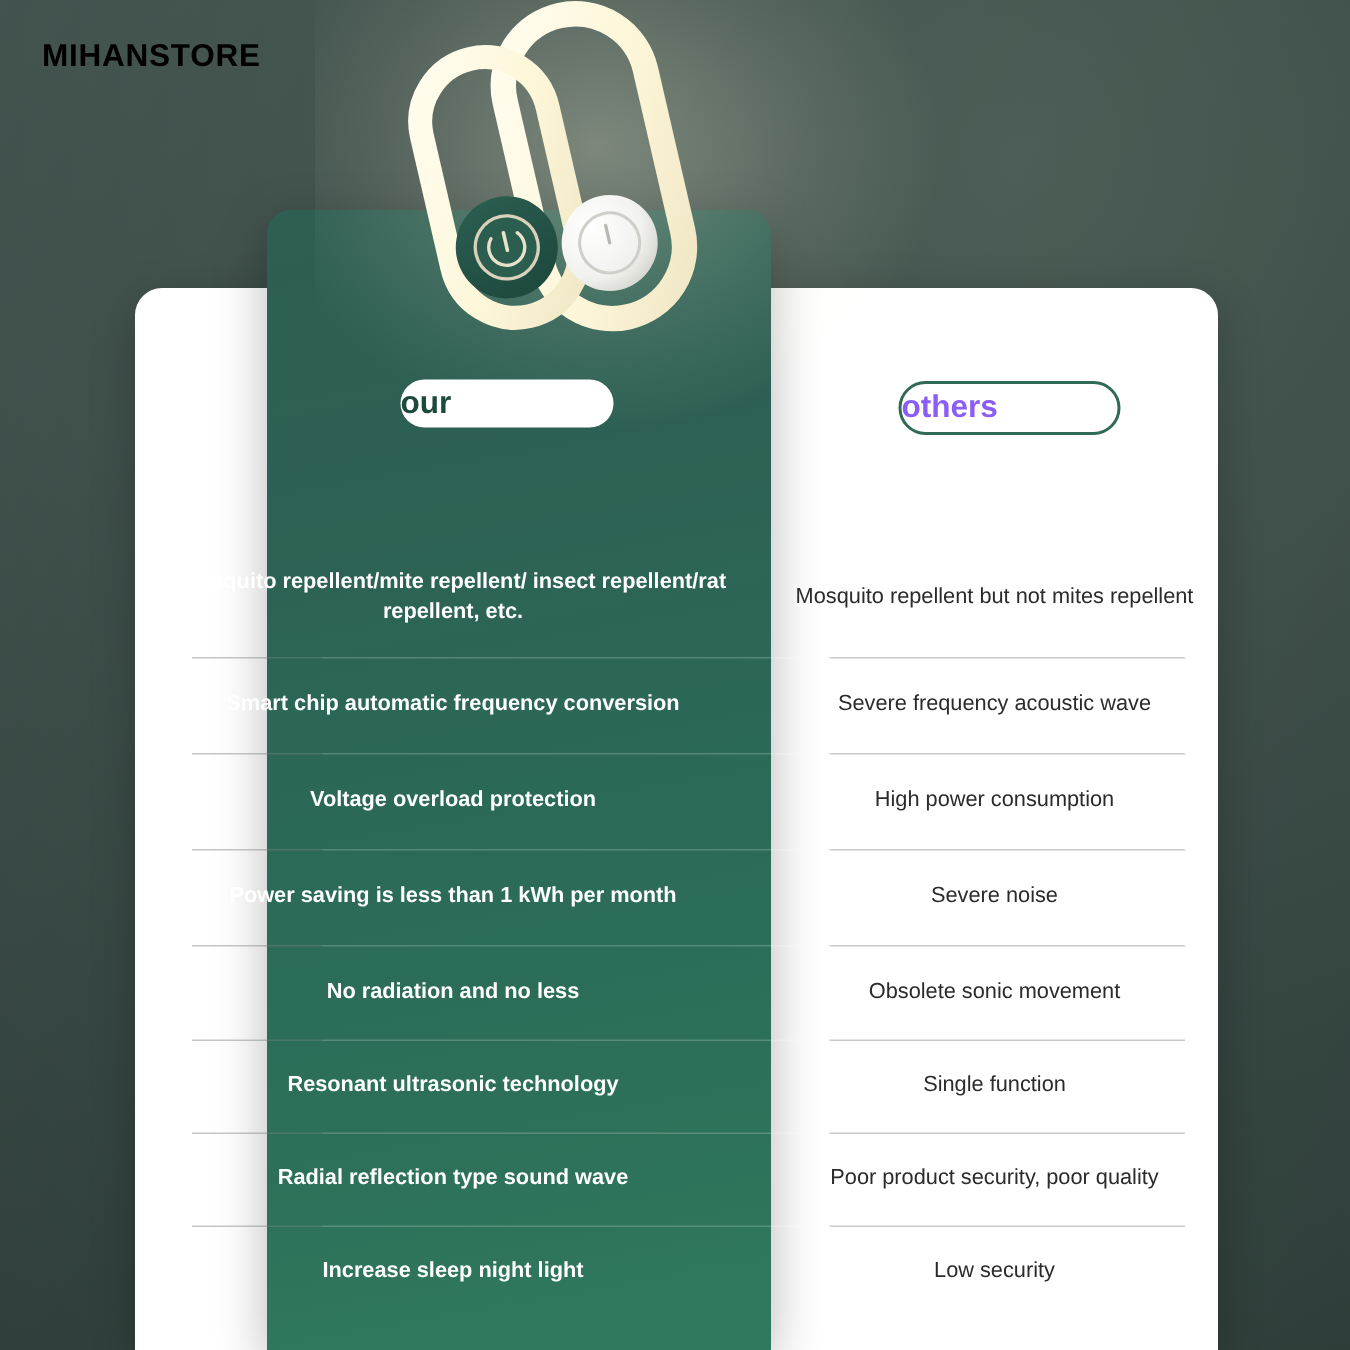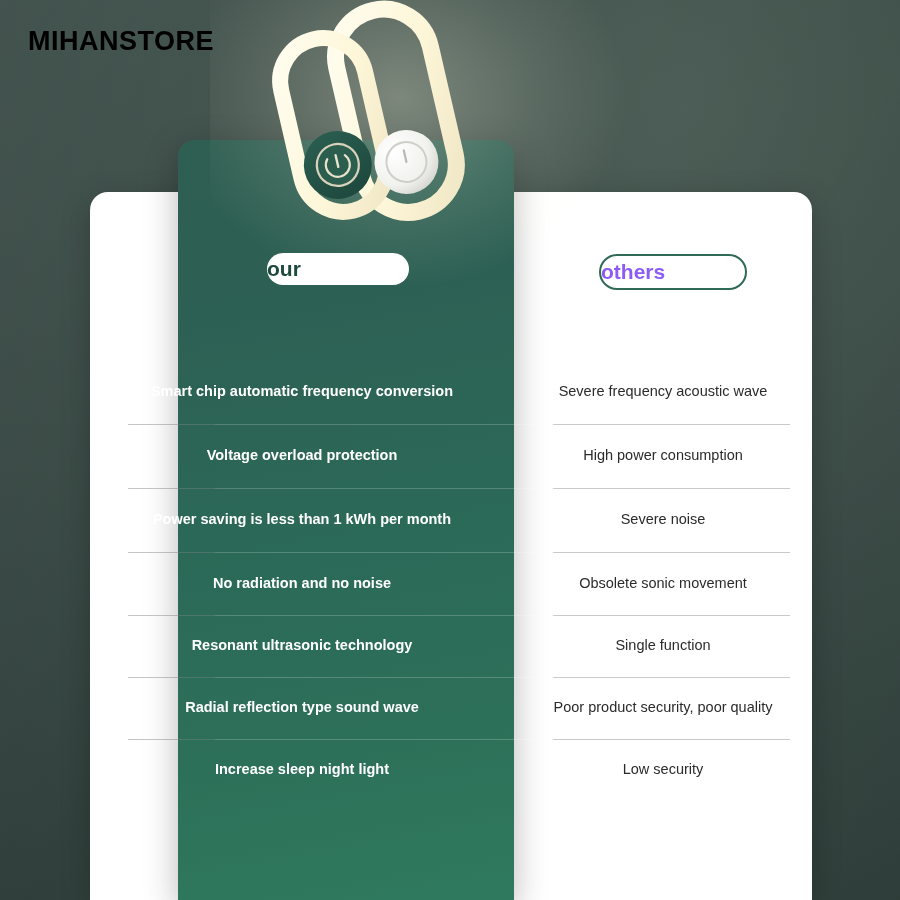--- a/index.html
+++ b/index.html
@@ -28,21 +28,21 @@
     inset: 0;
     background: linear-gradient(118deg, rgba(255,255,255,0.06) 0%, rgba(255,255,255,0.0) 38%, rgba(0,0,0,0.10) 100%);
     pointer-events: none;
   }
 
   
   .watermark {
     position: absolute;
     left: 28px;
     top: 26px;
-    font-size: 27px;
+    font-size: 21px;
     letter-spacing: 0.5px;
     font-weight: 700;
     z-index: 40;
   }
 
   
   .card {
     position: absolute;
     left: 90px;
     top: 192px;
@@ -226,34 +226,38 @@
   </svg>
 
   <div class="pill pill-our">
     <span>our</span>
   </div>
   <div class="pill pill-others">
     <span>others</span>
   </div>
 
   <div class="rows">
+    <div class="row" style="height:78px">
+      <div class="cell cell-our">Mosquito repellent/mite repellent/ insect repellent/rat repellent, etc.</div>
+      <div class="cell cell-other">Mosquito repellent but not mites repellent</div>
+    </div>
     <div class="row" style="height:64px">
       <div class="cell cell-our">Smart chip automatic frequency conversion</div>
       <div class="cell cell-other">Severe frequency acoustic wave</div>
     </div>
     <div class="row" style="height:64px">
       <div class="cell cell-our">Voltage overload protection</div>
       <div class="cell cell-other">High power consumption</div>
     </div>
     <div class="row" style="height:64px">
       <div class="cell cell-our">Power saving is less than 1 kWh per month</div>
       <div class="cell cell-other">Severe noise</div>
     </div>
     <div class="row" style="height:63px">
-      <div class="cell cell-our">No radiation and no noise</div>
+      <div class="cell cell-our">No radiation and no less</div>
       <div class="cell cell-other">Obsolete sonic movement</div>
     </div>
     <div class="row" style="height:62px">
       <div class="cell cell-our">Resonant ultrasonic technology</div>
       <div class="cell cell-other">Single function</div>
     </div>
     <div class="row" style="height:62px">
       <div class="cell cell-our">Radial reflection type sound wave</div>
       <div class="cell cell-other">Poor product security, poor quality</div>
     </div>

